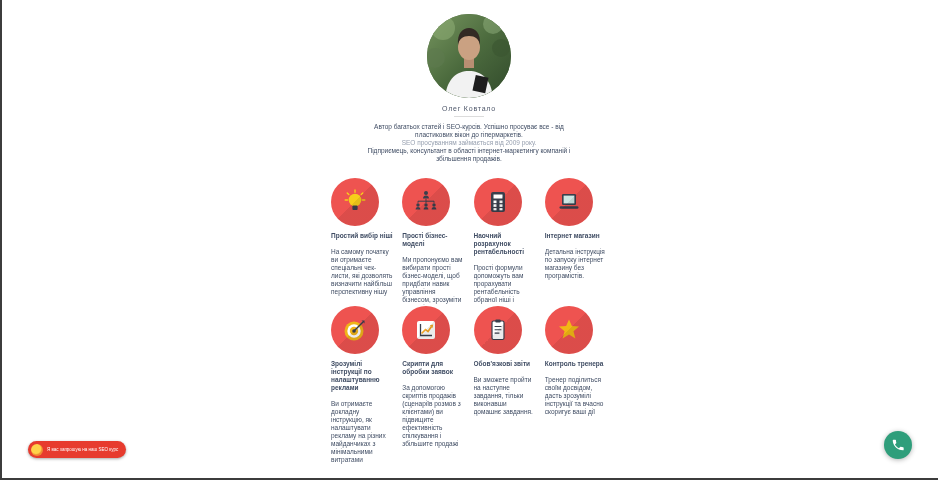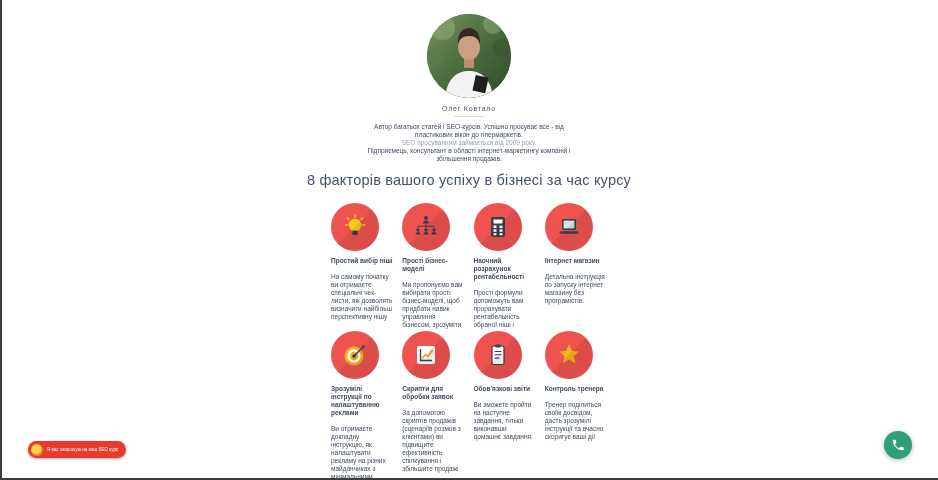--- a/index.html
+++ b/index.html
@@ -95,21 +95,20 @@
   <div class="divider"></div>
 
   <div class="bio">
     <div>Автор багатьох статей і SEO-курсів. Успішно просуває все - від</div>
     <div>пластикових вікон до гіпермаркетів.</div>
     <div class="muted">SEO просуванням займається від 2009 року.</div>
     <div>Підприємець, консультант в області інтернет-маркетингу компаній і</div>
     <div>збільшення продажів.</div>
   </div>
 
-  <h1 class="heading">8 факторів вашого успіху в бізнесі за час курсу</h1>
 
   <div class="grid">
 
     <div class="feature">
       <div class="fc">
         <svg width="26" height="26" viewBox="0 0 26 26">
           <g stroke="#f7ce1a" stroke-width="1.4" stroke-linecap="round">
             <line x1="13" y1="1" x2="13" y2="3.2"></line>
               <line x1="5.2" y1="4" x2="6.8" y2="5.6"></line>
             <line x1="20.8" y1="4" x2="19.2" y2="5.6"></line>

